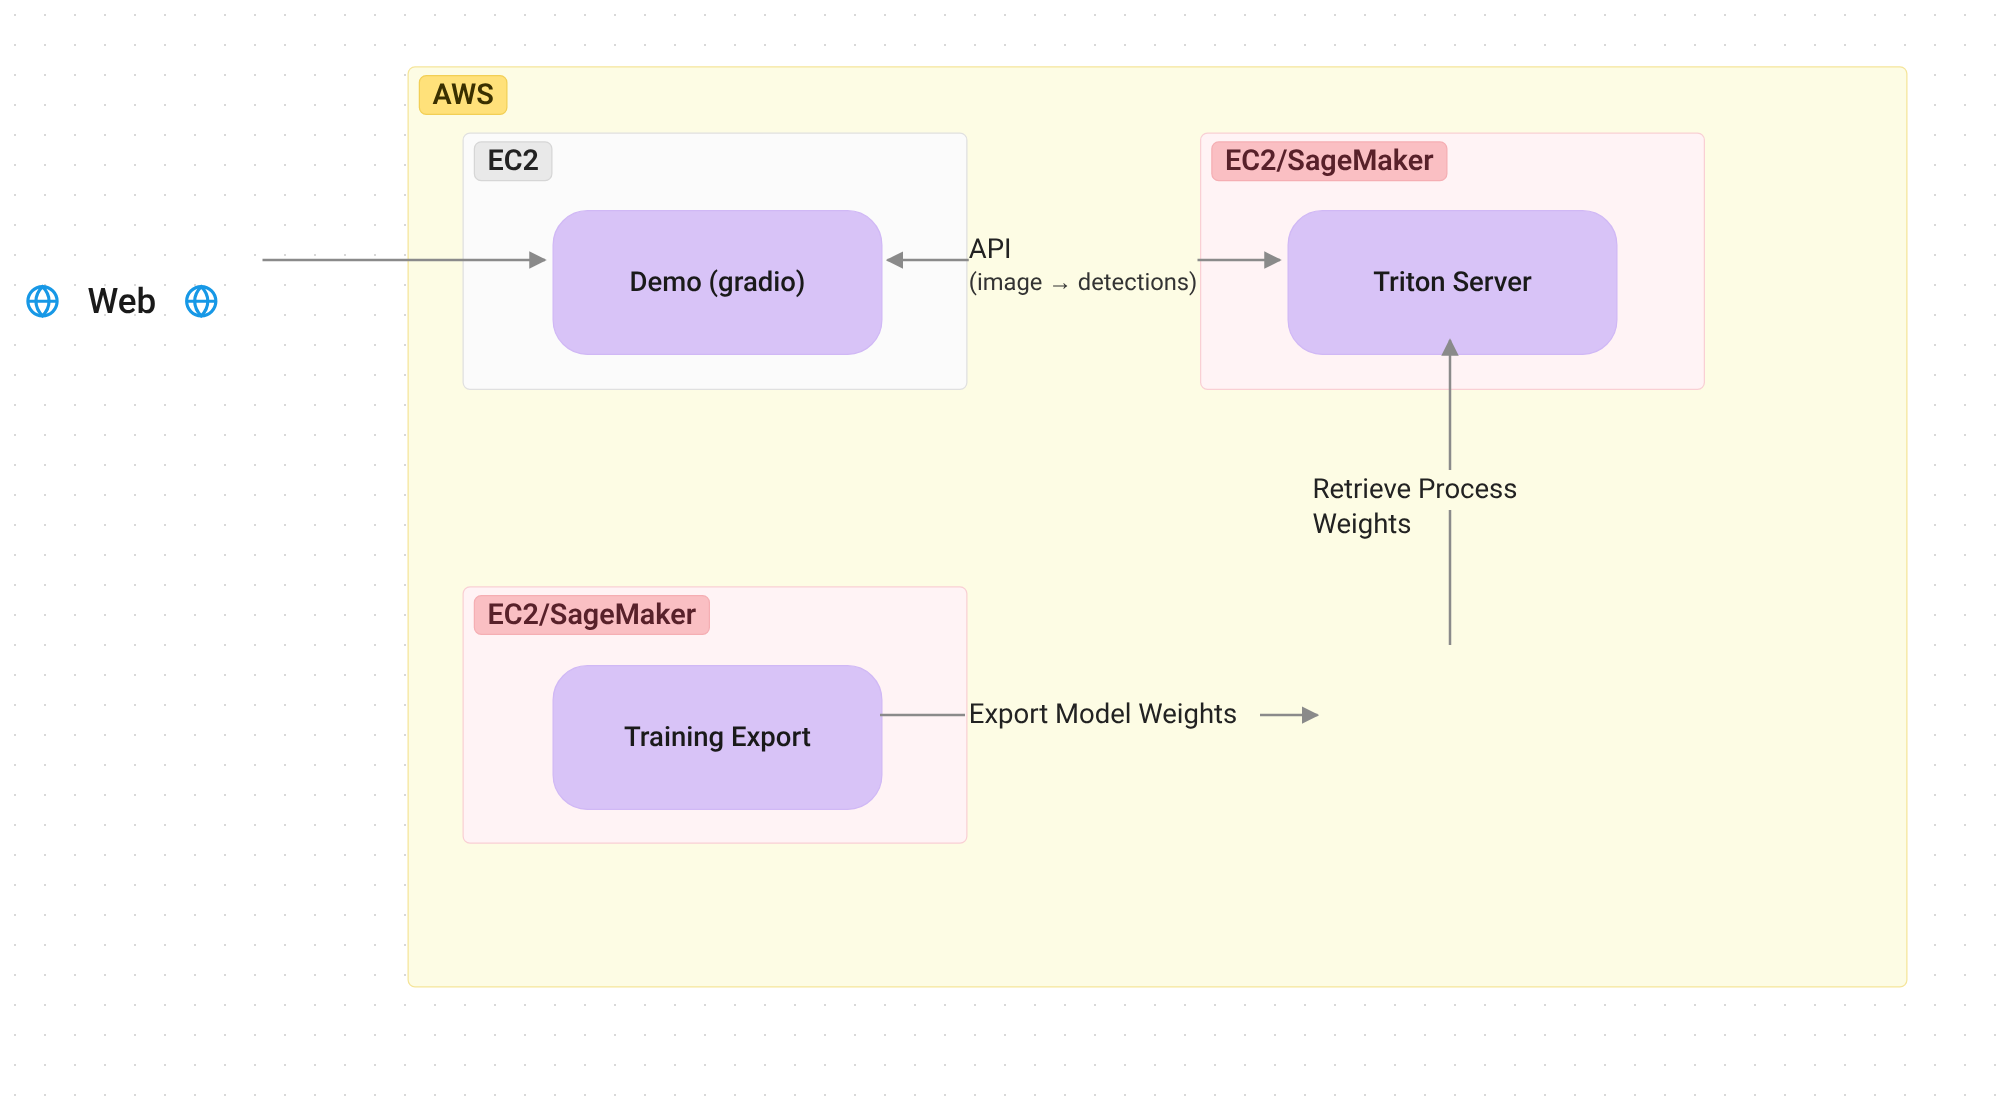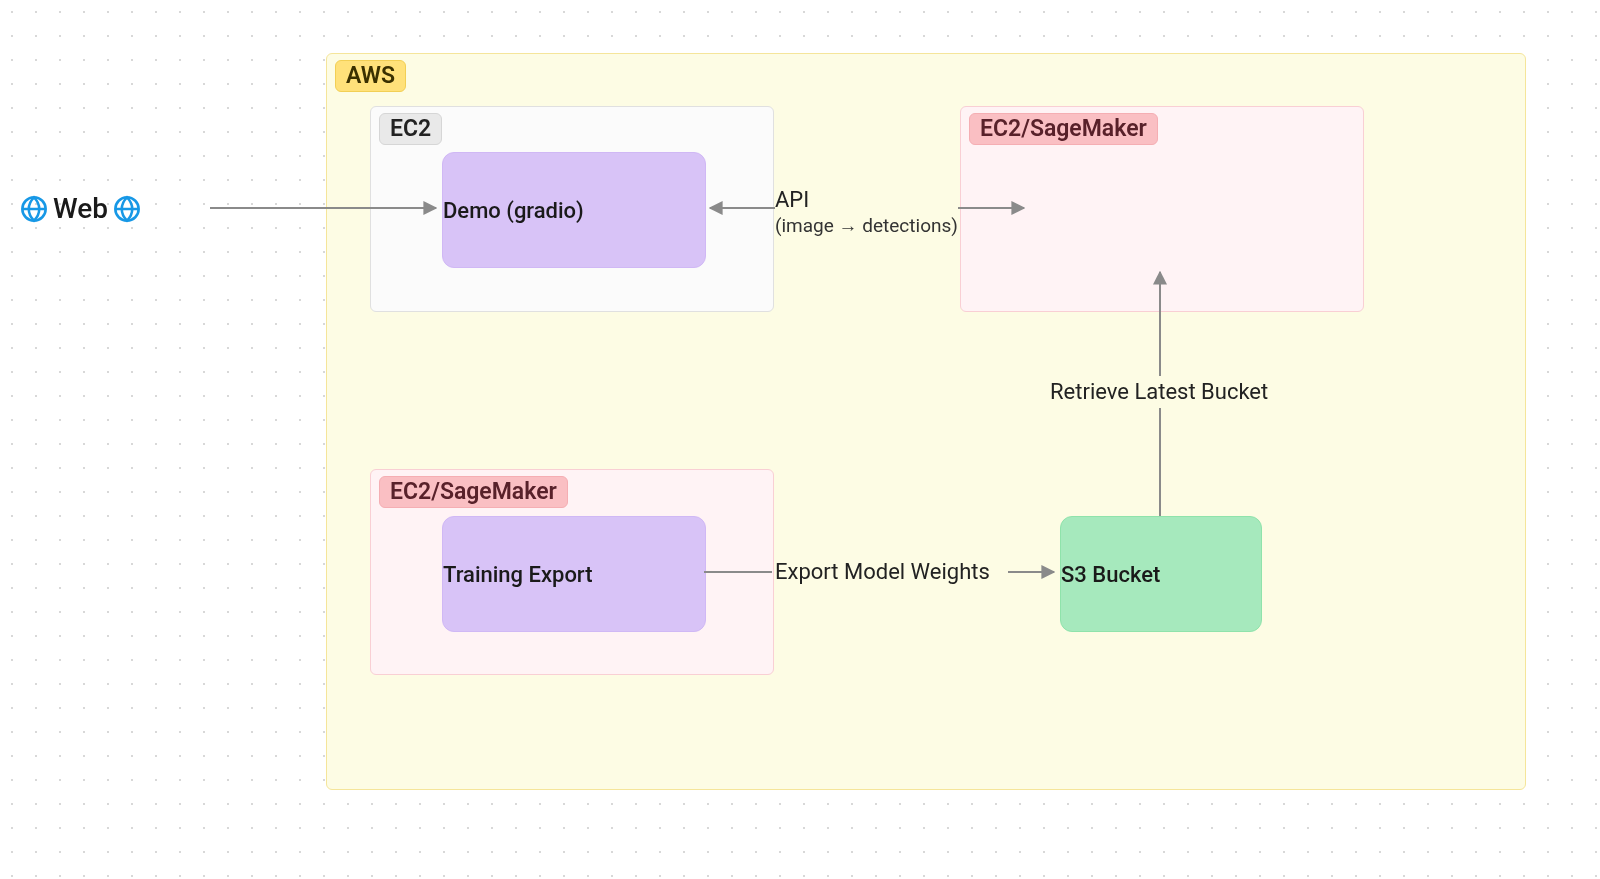--- a/index.html
+++ b/index.html
@@ -1,25 +1,25 @@
 <!DOCTYPE html>
 <html><head>
 <meta charset="utf-8">
 <style>
   html,body{margin:0;padding:0;width:1600px;height:879px;background:#fff;font-family:-apple-system,BlinkMacSystemFont,"Segoe UI",Roboto,Helvetica,Arial,sans-serif;color:#1a1a1a;}
   .canvas{position:relative;width:1600px;height:879px;background-image:radial-gradient(circle,#d8d8d8 1px,transparent 1px);background-size:24px 24px;background-position:0 0;}
   .box{position:absolute;box-sizing:border-box;}
   .tag{position:absolute;top:6px;left:8px;padding:3px 10px 4px;border-radius:6px;font-size:23px;font-weight:600;line-height:1;}
-  .node{position:absolute;display:flex;align-items:center;border-radius:12px;font-size:22px;font-weight:500;}
+  .node{position:absolute;display:flex;align-items:center;justify-content:center;border-radius:28px;font-size:22px;font-weight:500;margin-top:16px;}
   .purple{background:#d8c3f7;border:1px solid #d0b8f5;}
   .green{background:#a6e9bd;border:1px solid #8fe3ab;}
   svg.arrows{position:absolute;inset:0;width:1600px;height:879px;pointer-events:none;}
   .edge-label{position:absolute;text-align:left;font-size:22px;color:#222;line-height:1.25;}
   .edge-label.small{font-size:19px;color:#333;}
-  .web{display:flex;align-items:center;gap:5px;font-size:28px;font-weight:500;}
+  .web{display:flex;align-items:center;gap:22px;font-size:28px;font-weight:500;margin-top:32px;}
   .globe{width:28px;height:28px;stroke:#1798e6;fill:none;stroke-width:2.2;}
 </style>
 </head>
 <body>
 
 <div class="canvas">
 
   <div class="box web" style="left:20px;top:192px;">
     <svg class="globe" viewBox="0 0 24 24">
         <circle cx="12" cy="12" r="10"></circle>
@@ -45,35 +45,35 @@
   </div>
 
   <div class="box sage" id="sage2" style="left: 370px; top: 469px; width: 404px; height: 206px; border-radius: 6px; background: rgb(255, 243, 245); border: 1px solid rgb(249, 207, 212);">
     <span class="tag sage-tag" style="background: rgb(250, 191, 195); border: 1px solid rgb(245, 174, 179); color: rgb(88, 33, 42);">EC2/SageMaker</span>
   </div>
 
   <div class="node purple" style="left:442px;top:152px;width:262px;height:114px;">
     <span>Demo (gradio)</span>
   </div>
 
+  <div class="node purple" style="left:1030px;top:152px;width:262px;height:114px;">
+    <span>Triton Server</span>
+  </div>
 
   <div class="node purple" style="left:442px;top:516px;width:262px;height:114px;">
     <span>Training Export</span>
   </div>
 
-  <div class="node green" style="left:1060px;top:516px;width:200px;height:114px;">
-    <span>S3 Bucket</span>
-  </div>
 
   <div class="edge-label" style="left:775px;top:186px;width:185px;">
     <div>API</div>
     <div class="edge-label small" style="position:static;">(image → detections)</div>
   </div>
 
-  <div class="edge-label" style="left:1050px;top:378px;width:240px;text-align:left;">Retrieve Latest Bucket</div>
+  <div class="edge-label" style="left:1050px;top:378px;width:240px;text-align:left;">Retrieve Process Weights</div>
 
   <div class="edge-label" style="left:775px;top:558px;width:260px;">Export Model Weights</div>
 
   <svg class="arrows">
     <defs>
       <marker id="ah" viewBox="0 0 10 10" refX="9" refY="5" markerWidth="7" markerHeight="7" orient="auto-start-reverse">
         <path d="M0 0 L10 5 L0 10 z" fill="#8a8a8a"></path>
       </marker>
     </defs>
 

